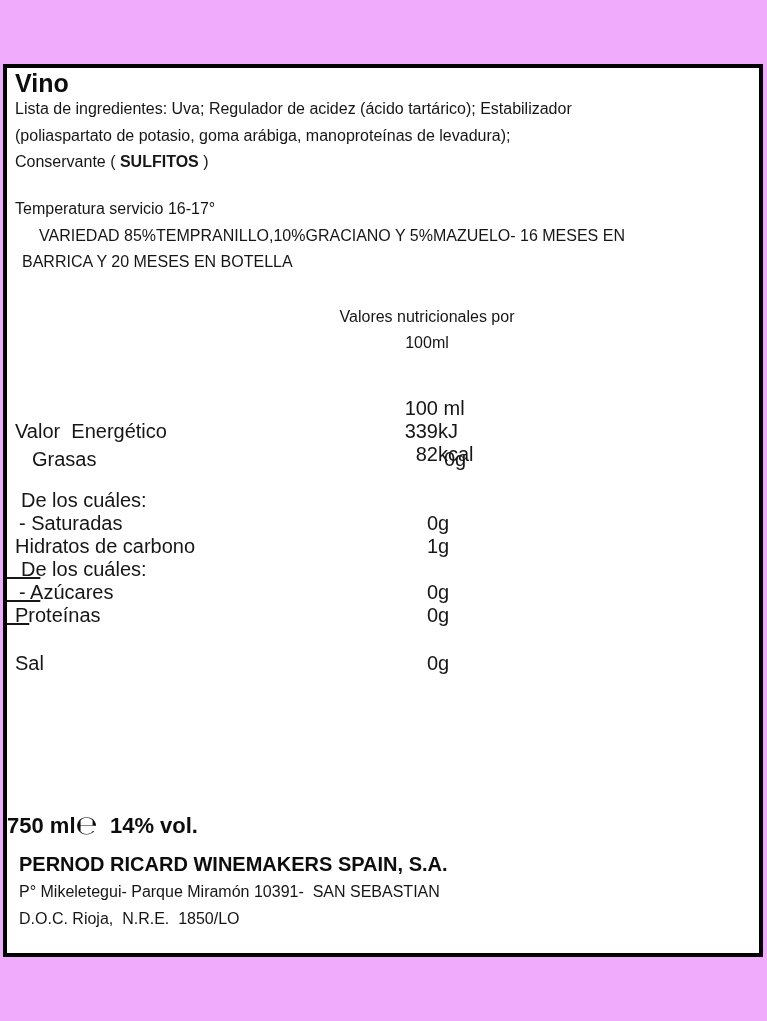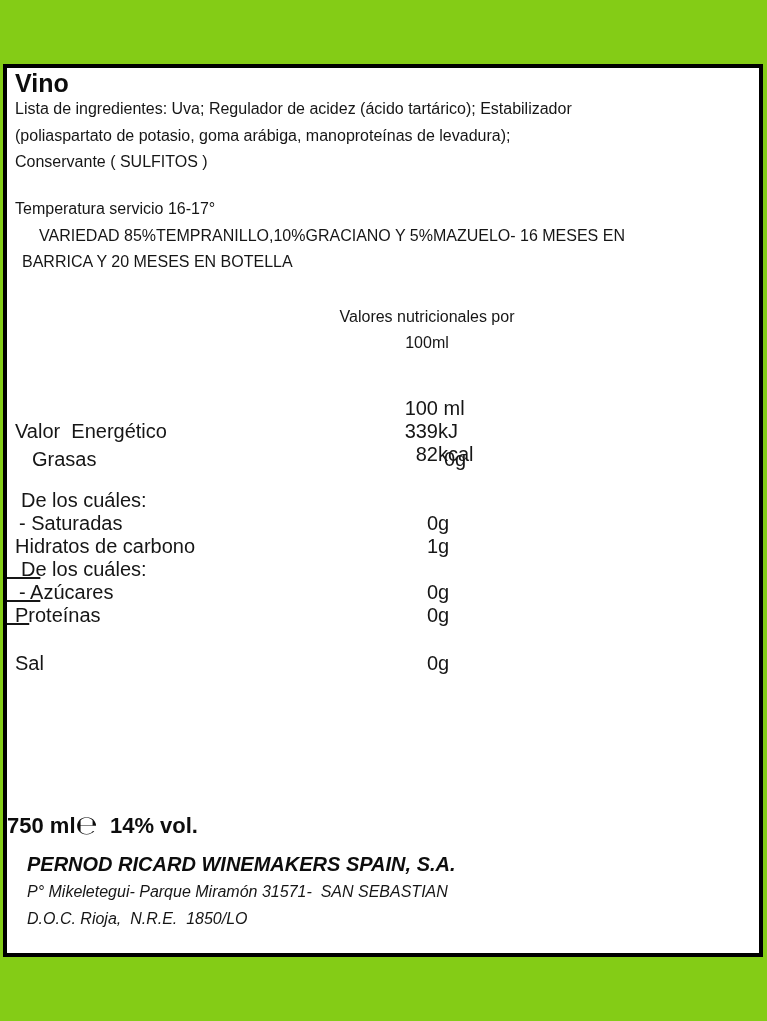--- a/index.html
+++ b/index.html
@@ -4,21 +4,21 @@
 <style>
   html, body {
     margin: 0;
     padding: 0;
     background: #ffffff;
   }
   .page {
     position: relative;
     width: 767px;
     height: 1021px;
-    background: #84cc16;
+    background: #f0abfc;
     font-family: "Liberation Sans", "DejaVu Sans", sans-serif;
     color: #111111;
     overflow: hidden;
   }
   .label-box {
     position: absolute;
     left: 3px;
     top: 64px;
     width: 760px;
     height: 893px;
@@ -42,21 +42,21 @@
     line-height: 28px;
     font-weight: bold;
     color: #0d0d0d;
   }
   .ingredients {
     position: absolute;
     left: 8px;
     top: 28px;
   }
   .ingredients .line { line-height: 26.5px; }
-  .b { font-weight: normal; }
+  .b { font-weight: bold; }
   .nutri-heading {
     position: absolute;
     left: 120px;
     top: 236px;
     width: 600px;
     text-align: center;
   }
   .nutri-heading .line { line-height: 26px; white-space: pre; }
   .nrow {
     position: absolute;
@@ -100,21 +100,21 @@
     margin-top: 37px;
   }
   .est-sign {
     font-family: "DejaVu Sans", sans-serif;
     font-weight: 400;
     font-size: 26px;
     line-height: 1;
     position: relative;
     top: 1px;
   }
-  .producer { position: absolute; left: 20px; top: 783px; font-style: italic; }
+  .producer { position: absolute; left: 12px; top: 783px; }
   .producer .line { line-height: 27px; }
   .producer .name {
     font-weight: bold;
     font-size: 20px;
     color: #0d0d0d;
   }
 </style>
 </head>
 <body>
 
@@ -177,18 +177,18 @@
     </div>
     <div class="nrow" style="top:584px;">
       <span class="nlabel">Sal</span>
       <span class="nval"><span class="num">0</span><span class="unit">g</span></span>
     </div>
 
     <div class="volume-line"><span>750 ml</span><span class="est-sign">℮</span><span>  14% vol.</span></div>
 
     <div class="producer">
       <div class="line name">PERNOD RICARD WINEMAKERS SPAIN, S.A.</div>
-      <div class="line">P° Mikeletegui- Parque Miramón 31571-  SAN SEBASTIAN</div>
+      <div class="line">P° Mikeletegui- Parque Miramón 10391-  SAN SEBASTIAN</div>
       <div class="line">D.O.C. Rioja,  N.R.E.  1850/LO</div>
     </div>
 
   </div>
 </div>
 
 </body></html>

